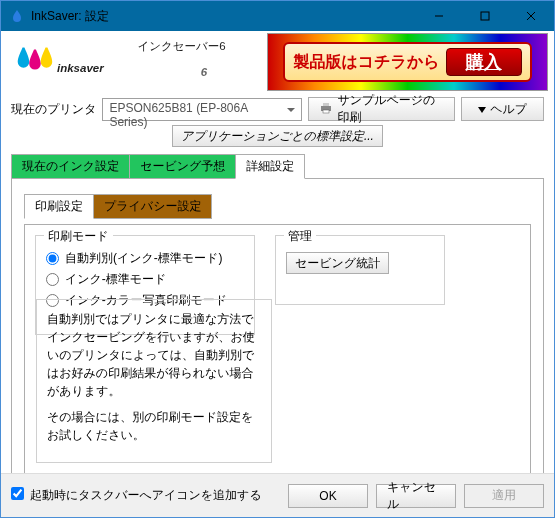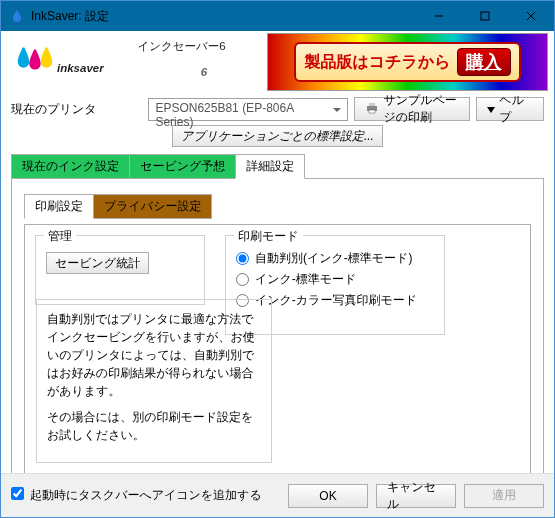--- a/index.html
+++ b/index.html
@@ -6,24 +6,24 @@
 body { background: #fff; width: 555px; height: 518px; border: 1px solid #4a8ed6; position: relative; color: #000; }
 .titlebar { height: 30px; display: flex; align-items: center; padding: 0 0 0 8px; background: #0369a1; }
 .titlebar .icon { width: 16px; height: 16px; display: inline-flex; align-items: center; justify-content: center; margin-right: 6px; }
 .titlebar .title { flex: 1; }
 .winbtn { width: 46px; height: 30px; display: inline-flex; align-items: center; justify-content: center; color: #333; }
 .header { height: 58px; margin: 2px 6px 6px 6px; display: flex; position: relative; }
 .logo-area { flex: 0 0 260px; height: 58px; display: flex; align-items: center; padding-left: 4px; }
 .ad-area { flex: 1; height: 58px; background: linear-gradient(90deg,#c00,#f80,#ff0,#0c0,#0cc,#00c,#80c); display: flex; align-items: center; justify-content: center; position: relative; border: 1px solid #999; }
 .ad-inner { background: linear-gradient(#fff2d0,#ffe08a); border: 2px solid #b00; border-radius: 6px; padding: 4px 8px; display: flex; align-items: center; gap: 6px; }
 .ad-text { color: #c00; font-weight: bold; font-size: 16px; }
-.ad-btn { background: linear-gradient(#d00,#900); color: #fff; font-weight: bold; font-size: 18px; padding: 1px 8px; border-radius: 4px; border: 1px solid #600; text-decoration: underline; }
+.ad-btn { background: linear-gradient(#d00,#900); color: #fff; font-weight: bold; font-size: 18px; padding: 1px 19px; border-radius: 4px; border: 1px solid #600; text-decoration: underline; }
 .row { display: flex; align-items: center; gap: 6px; margin: 4px 10px; }
 .lbl { white-space: nowrap; }
-.combo { border: 1px solid #a0a0a0; background: #fff; height: 23px; padding: 2px 20px 2px 6px; flex: 0 0 200px; position: relative; color: #555; margin-left: 46px; }
+.combo { border: 1px solid #a0a0a0; background: #fff; height: 23px; padding: 2px 20px 2px 6px; flex: 0 0 200px; position: relative; color: #555; }
 .combo::after { content: ""; position: absolute; right: 6px; top: 9px; border: 4px solid transparent; border-top-color: #666; }
 .btn { border: 1px solid #adadad; background: linear-gradient(#fefefe,#e6e6e6); height: 24px; padding: 2px 10px; display: inline-flex; align-items: center; gap: 4px; cursor: default; }
 .btn.small { height: 22px; padding: 2px 8px; }
 .btn.disabled { color: #a0a0a0; background: #efefef; }
 .right-row { margin: 4px 8px; display: flex; justify-content: center; font-style: italic; }
 .tabs { display: flex; margin: 6px 10px 0 10px; }
 .tab { border: 1px solid #adadad; border-bottom: none; padding: 3px 10px; background: #22c55e; margin-right: -1px; position: relative; top: 1px; }
 .tab.active { background: #fff; z-index: 2; border-bottom: 1px solid #fff; }
 .panel { border: 1px solid #adadad; margin: 0 10px 10px 10px; padding: 14px 12px 12px 12px; background: #fff; height: 300px; position: relative; }
 .subtabs { display: flex; margin-bottom: 6px; }
@@ -127,41 +127,41 @@
 
 <div class="panel">
 
   <div class="subtabs">
     <div class="subtab active"><span>印刷設定</span></div>
     <div class="subtab"><span>プライバシー設定</span></div>
   </div>
 
   <div class="subpanel">
 
-    <div class="group mgmt">
-      <span class="legend">管理</span>
-      <div class="btn small" style="margin-top:6px">
-        <span>セービング統計</span>
-      </div>
-    </div>
-
     <div class="group print-mode">
       <span class="legend">印刷モード</span>
       <label class="radio-row">
         <input type="radio" name="pm" checked="" style="">
         <span>自動判別(インク-標準モード)</span>
       </label>
       <label class="radio-row">
         <input type="radio" name="pm" style="">
         <span>インク-標準モード</span>
       </label>
       <label class="radio-row">
         <input type="radio" name="pm" style="">
         <span>インク-カラー写真印刷モード</span>
       </label>
+    </div>
+
+    <div class="group mgmt">
+      <span class="legend">管理</span>
+      <div class="btn small" style="margin-top:6px">
+        <span>セービング統計</span>
+      </div>
     </div>
 
     <div class="info-box">
       <p>自動判別ではプリンタに最適な方法でインクセービングを行いますが、お使いのプリンタによっては、自動判別ではお好みの印刷結果が得られない場合があります。</p>
       <p>その場合には、別の印刷モード設定をお試しください。</p>
     </div>
   </div>
 </div>
 
 <div class="footer">

